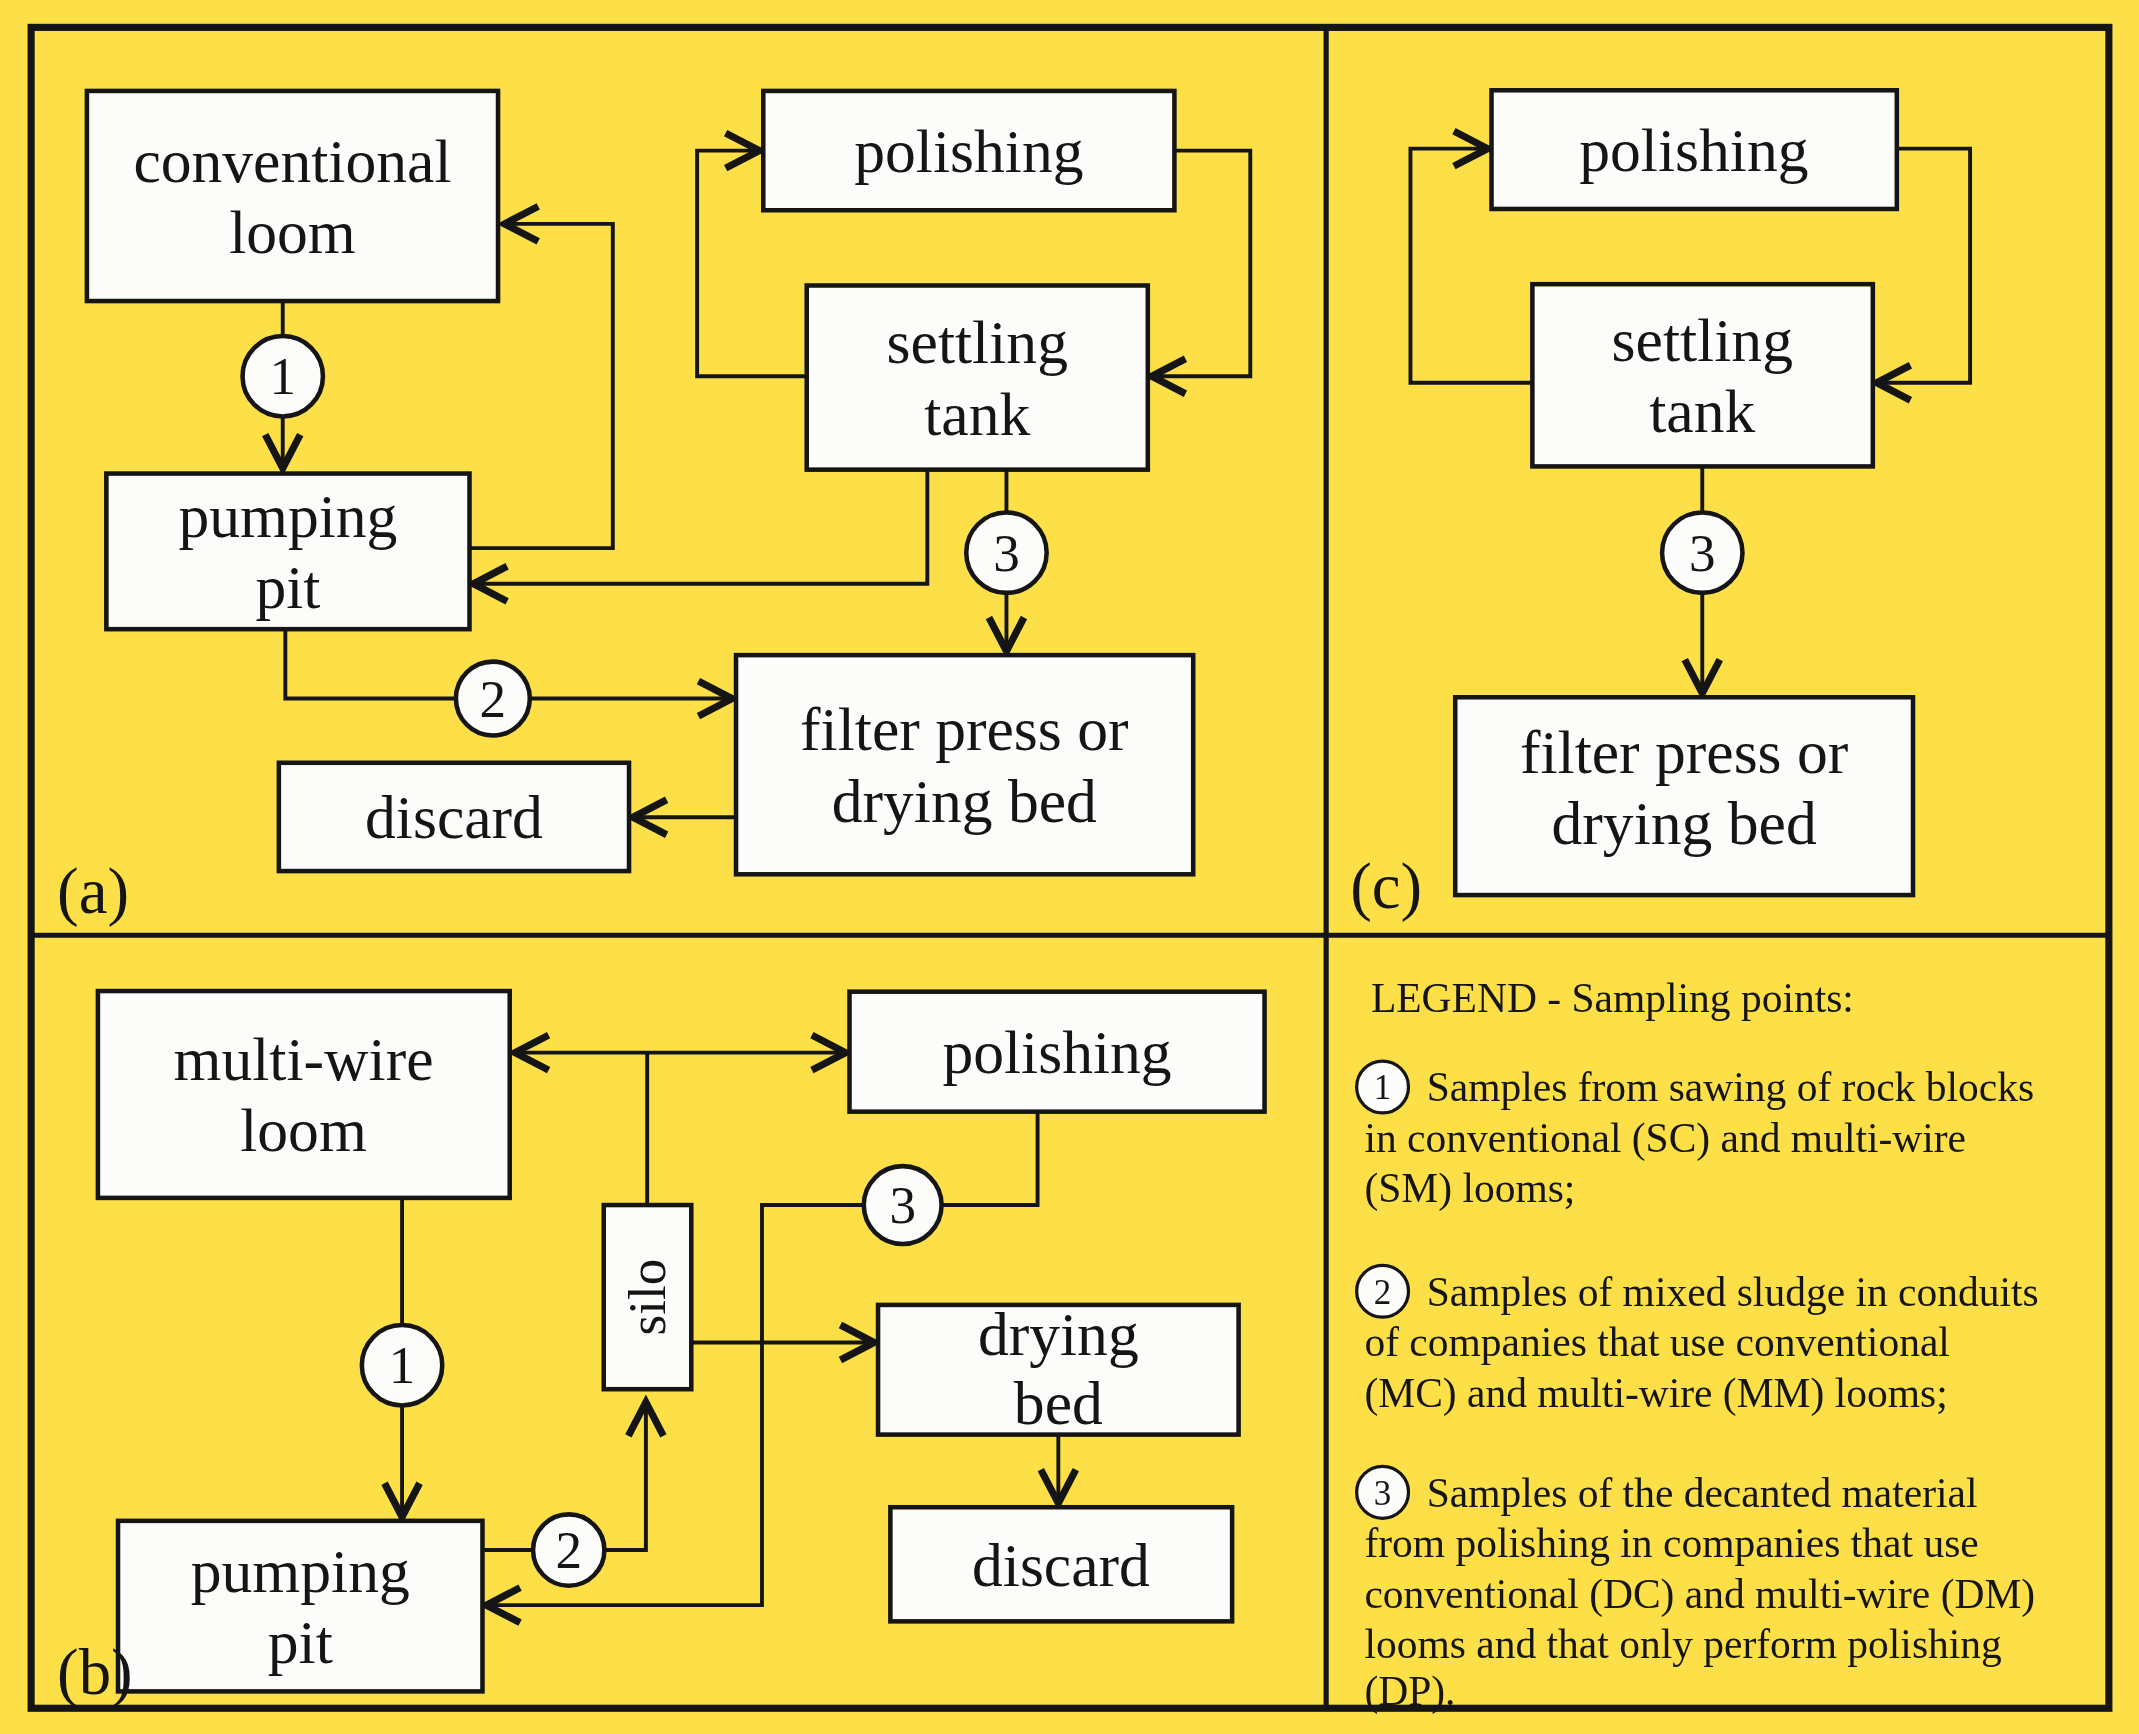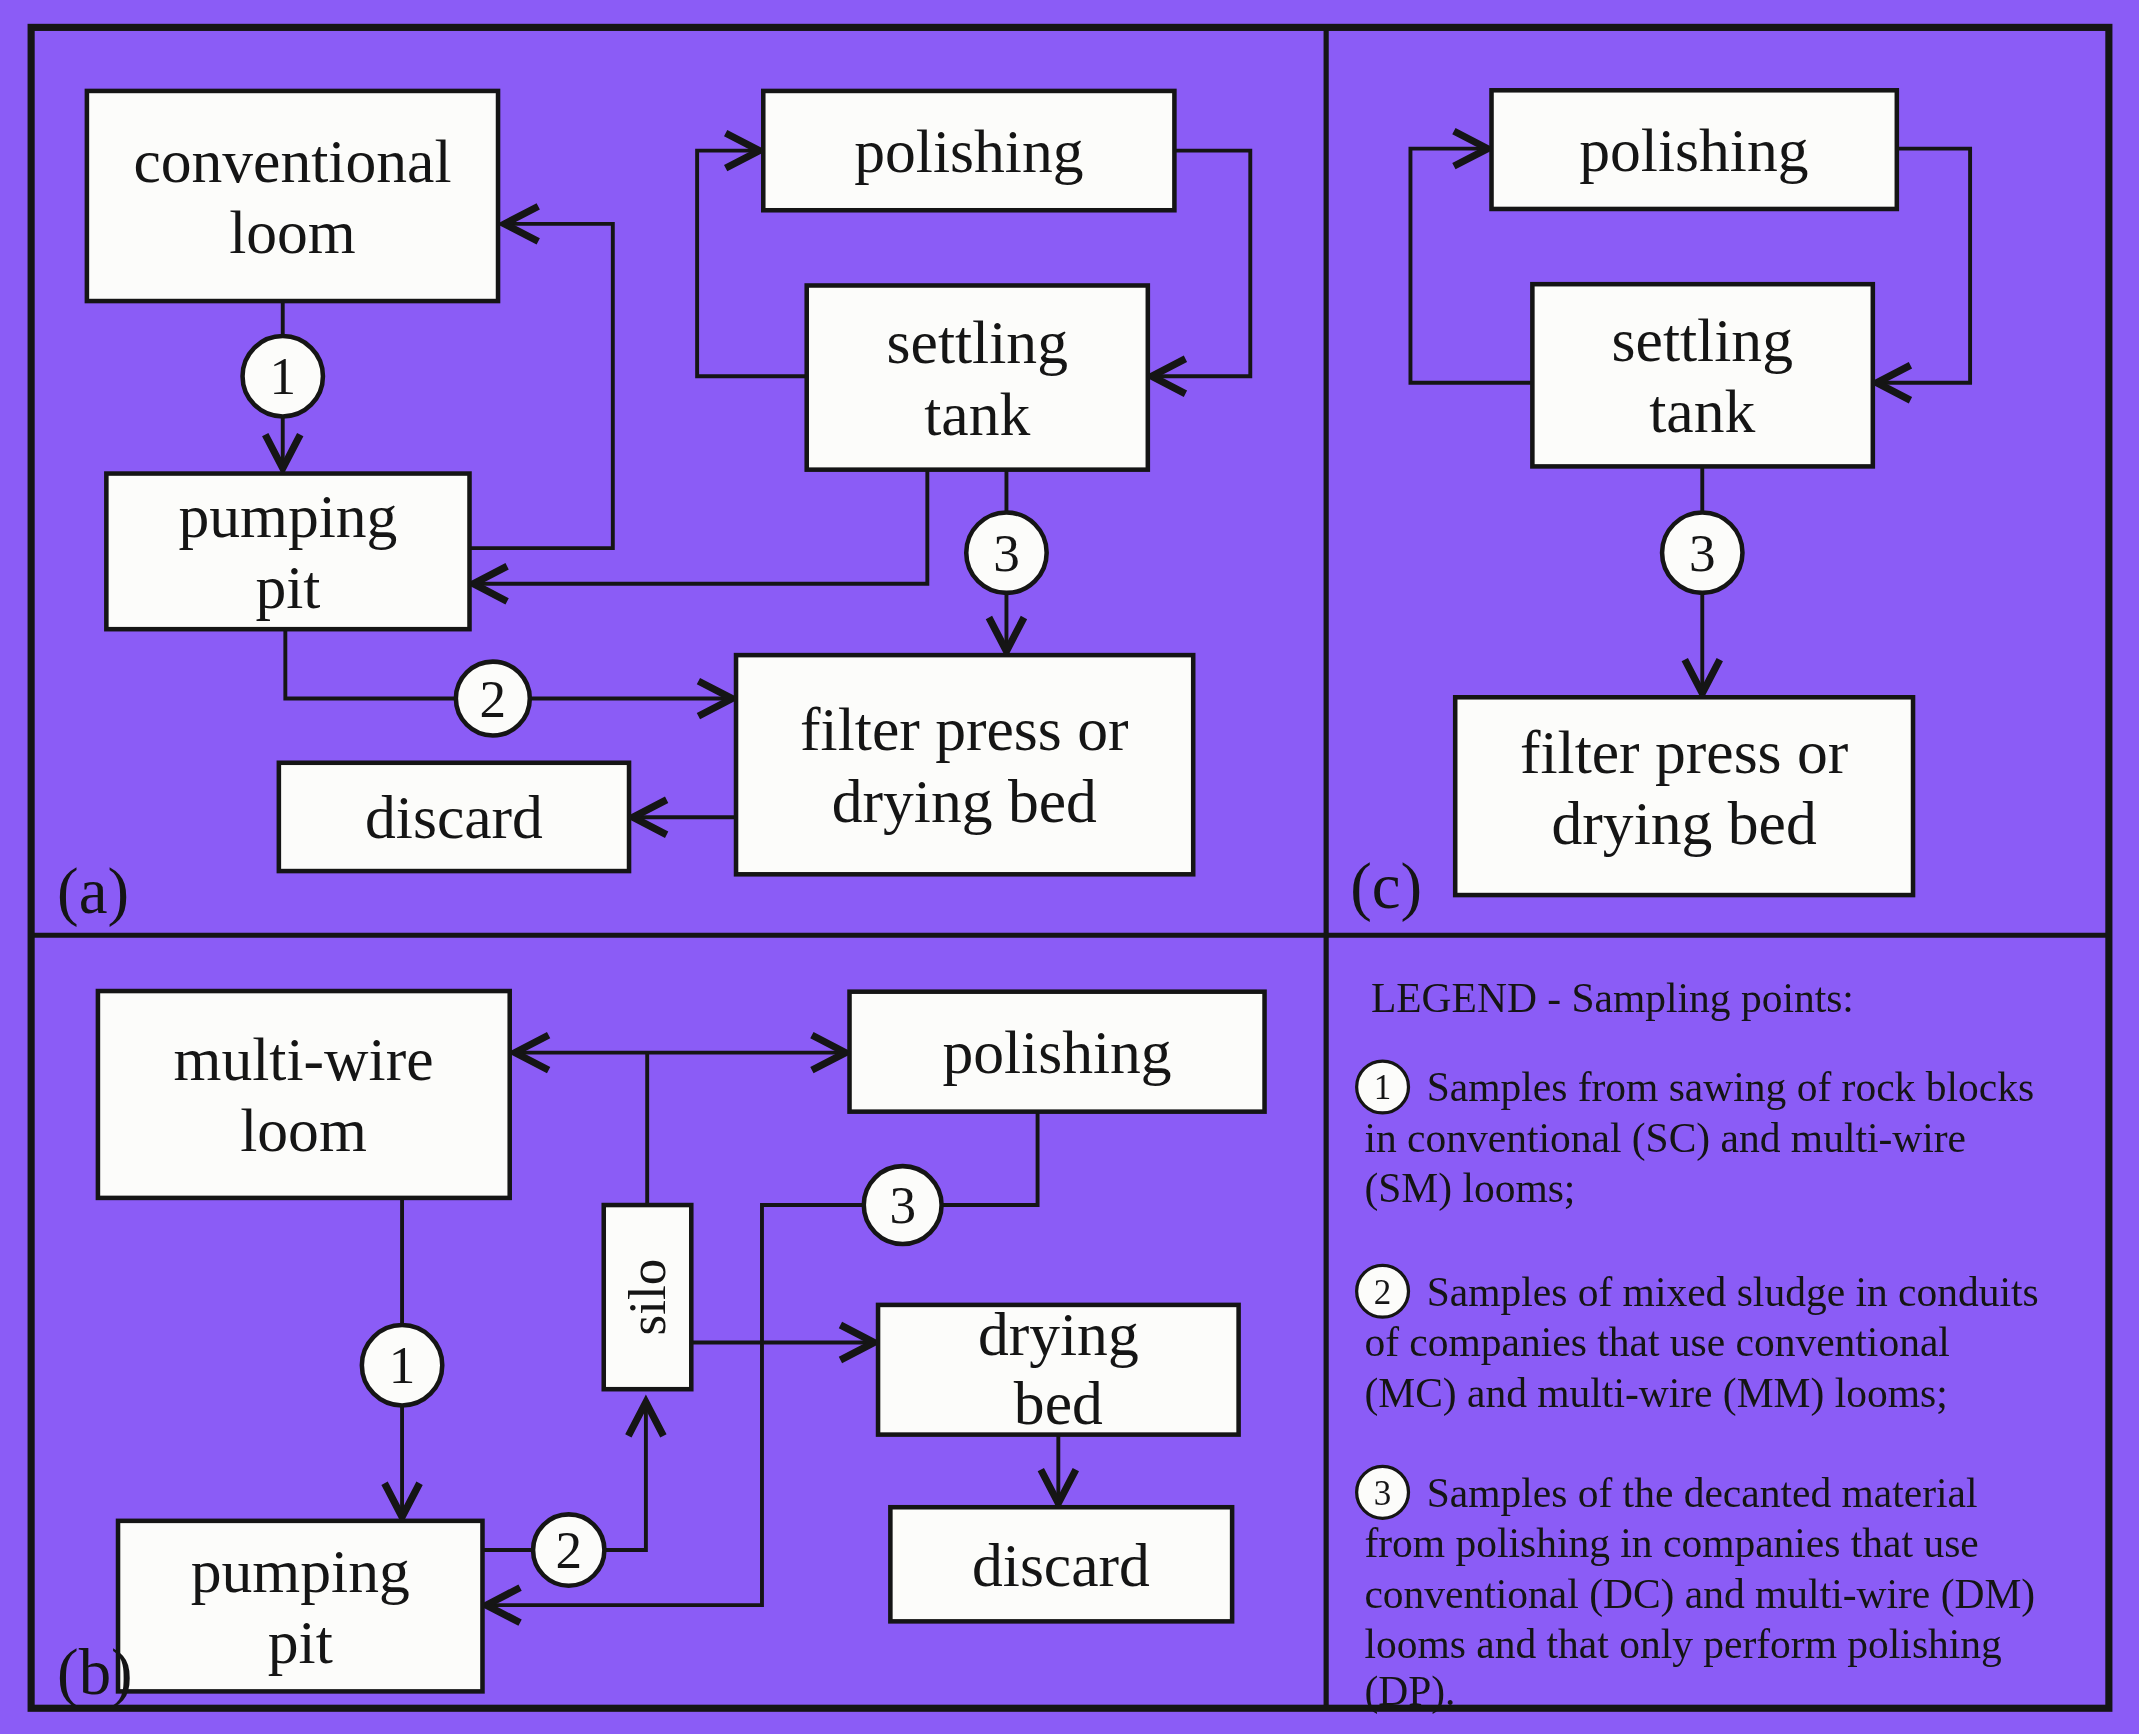--- a/index.html
+++ b/index.html
@@ -1,19 +1,19 @@
 <!DOCTYPE html>
 <html style="font-size:10.4px"><head>
 <meta charset="utf-8">
 <style>
   html,body{margin:0;padding:0;background:#e8e8e6;}
   .page{
     position:relative;
     width:2140px;height:1735px;
-    background:#8b5cf6;
+    background:#fde047;
     font-family:"Liberation Serif","DejaVu Serif",serif;
   }
   svg{position:absolute;left:0;top:0;}
   .box{fill:#fcfcfa;stroke:#151515;stroke-width:7;}
   .wire{fill:none;stroke:#151515;stroke-width:6;}
   .pt{fill:#fcfcfa;stroke:#151515;stroke-width:7;}
   .ptsm{fill:#fcfcfa;stroke:#151515;stroke-width:5;}
   .lbl{fill:#151515;font-size:95px;text-anchor:middle;}
   .num{fill:#151515;font-size:82px;text-anchor:middle;}
   .numsm{fill:#151515;font-size:54px;text-anchor:middle;}

